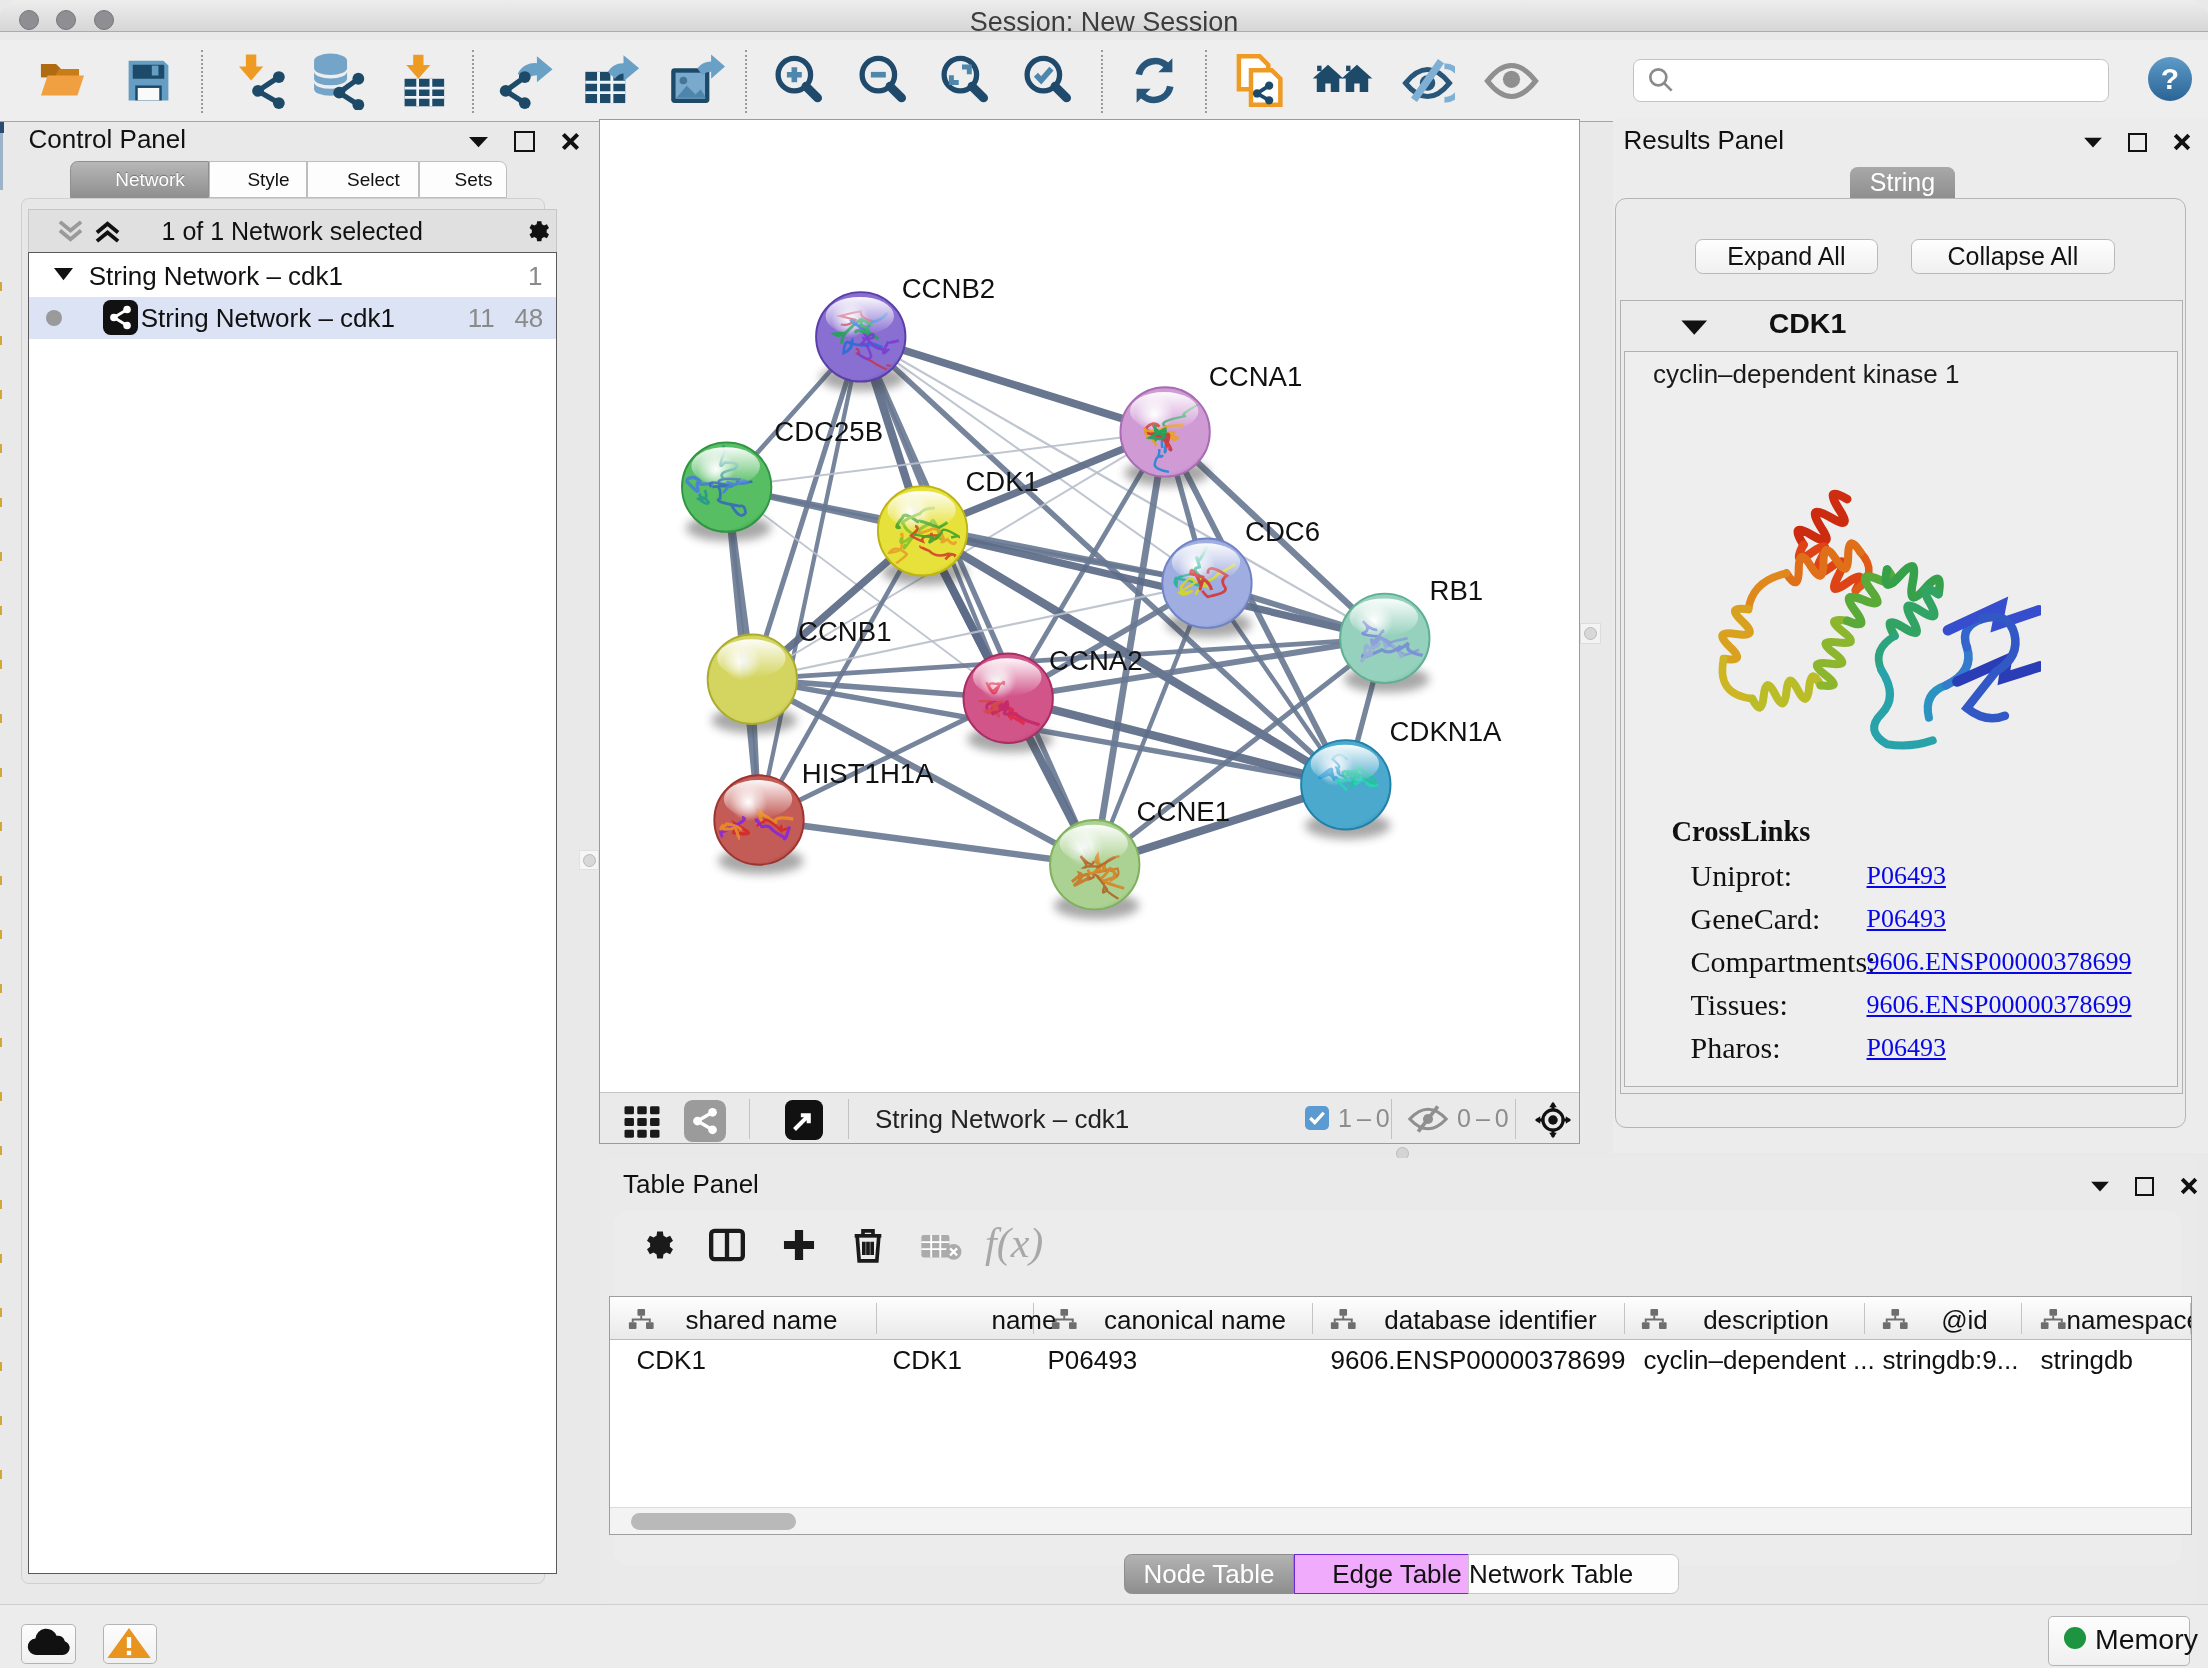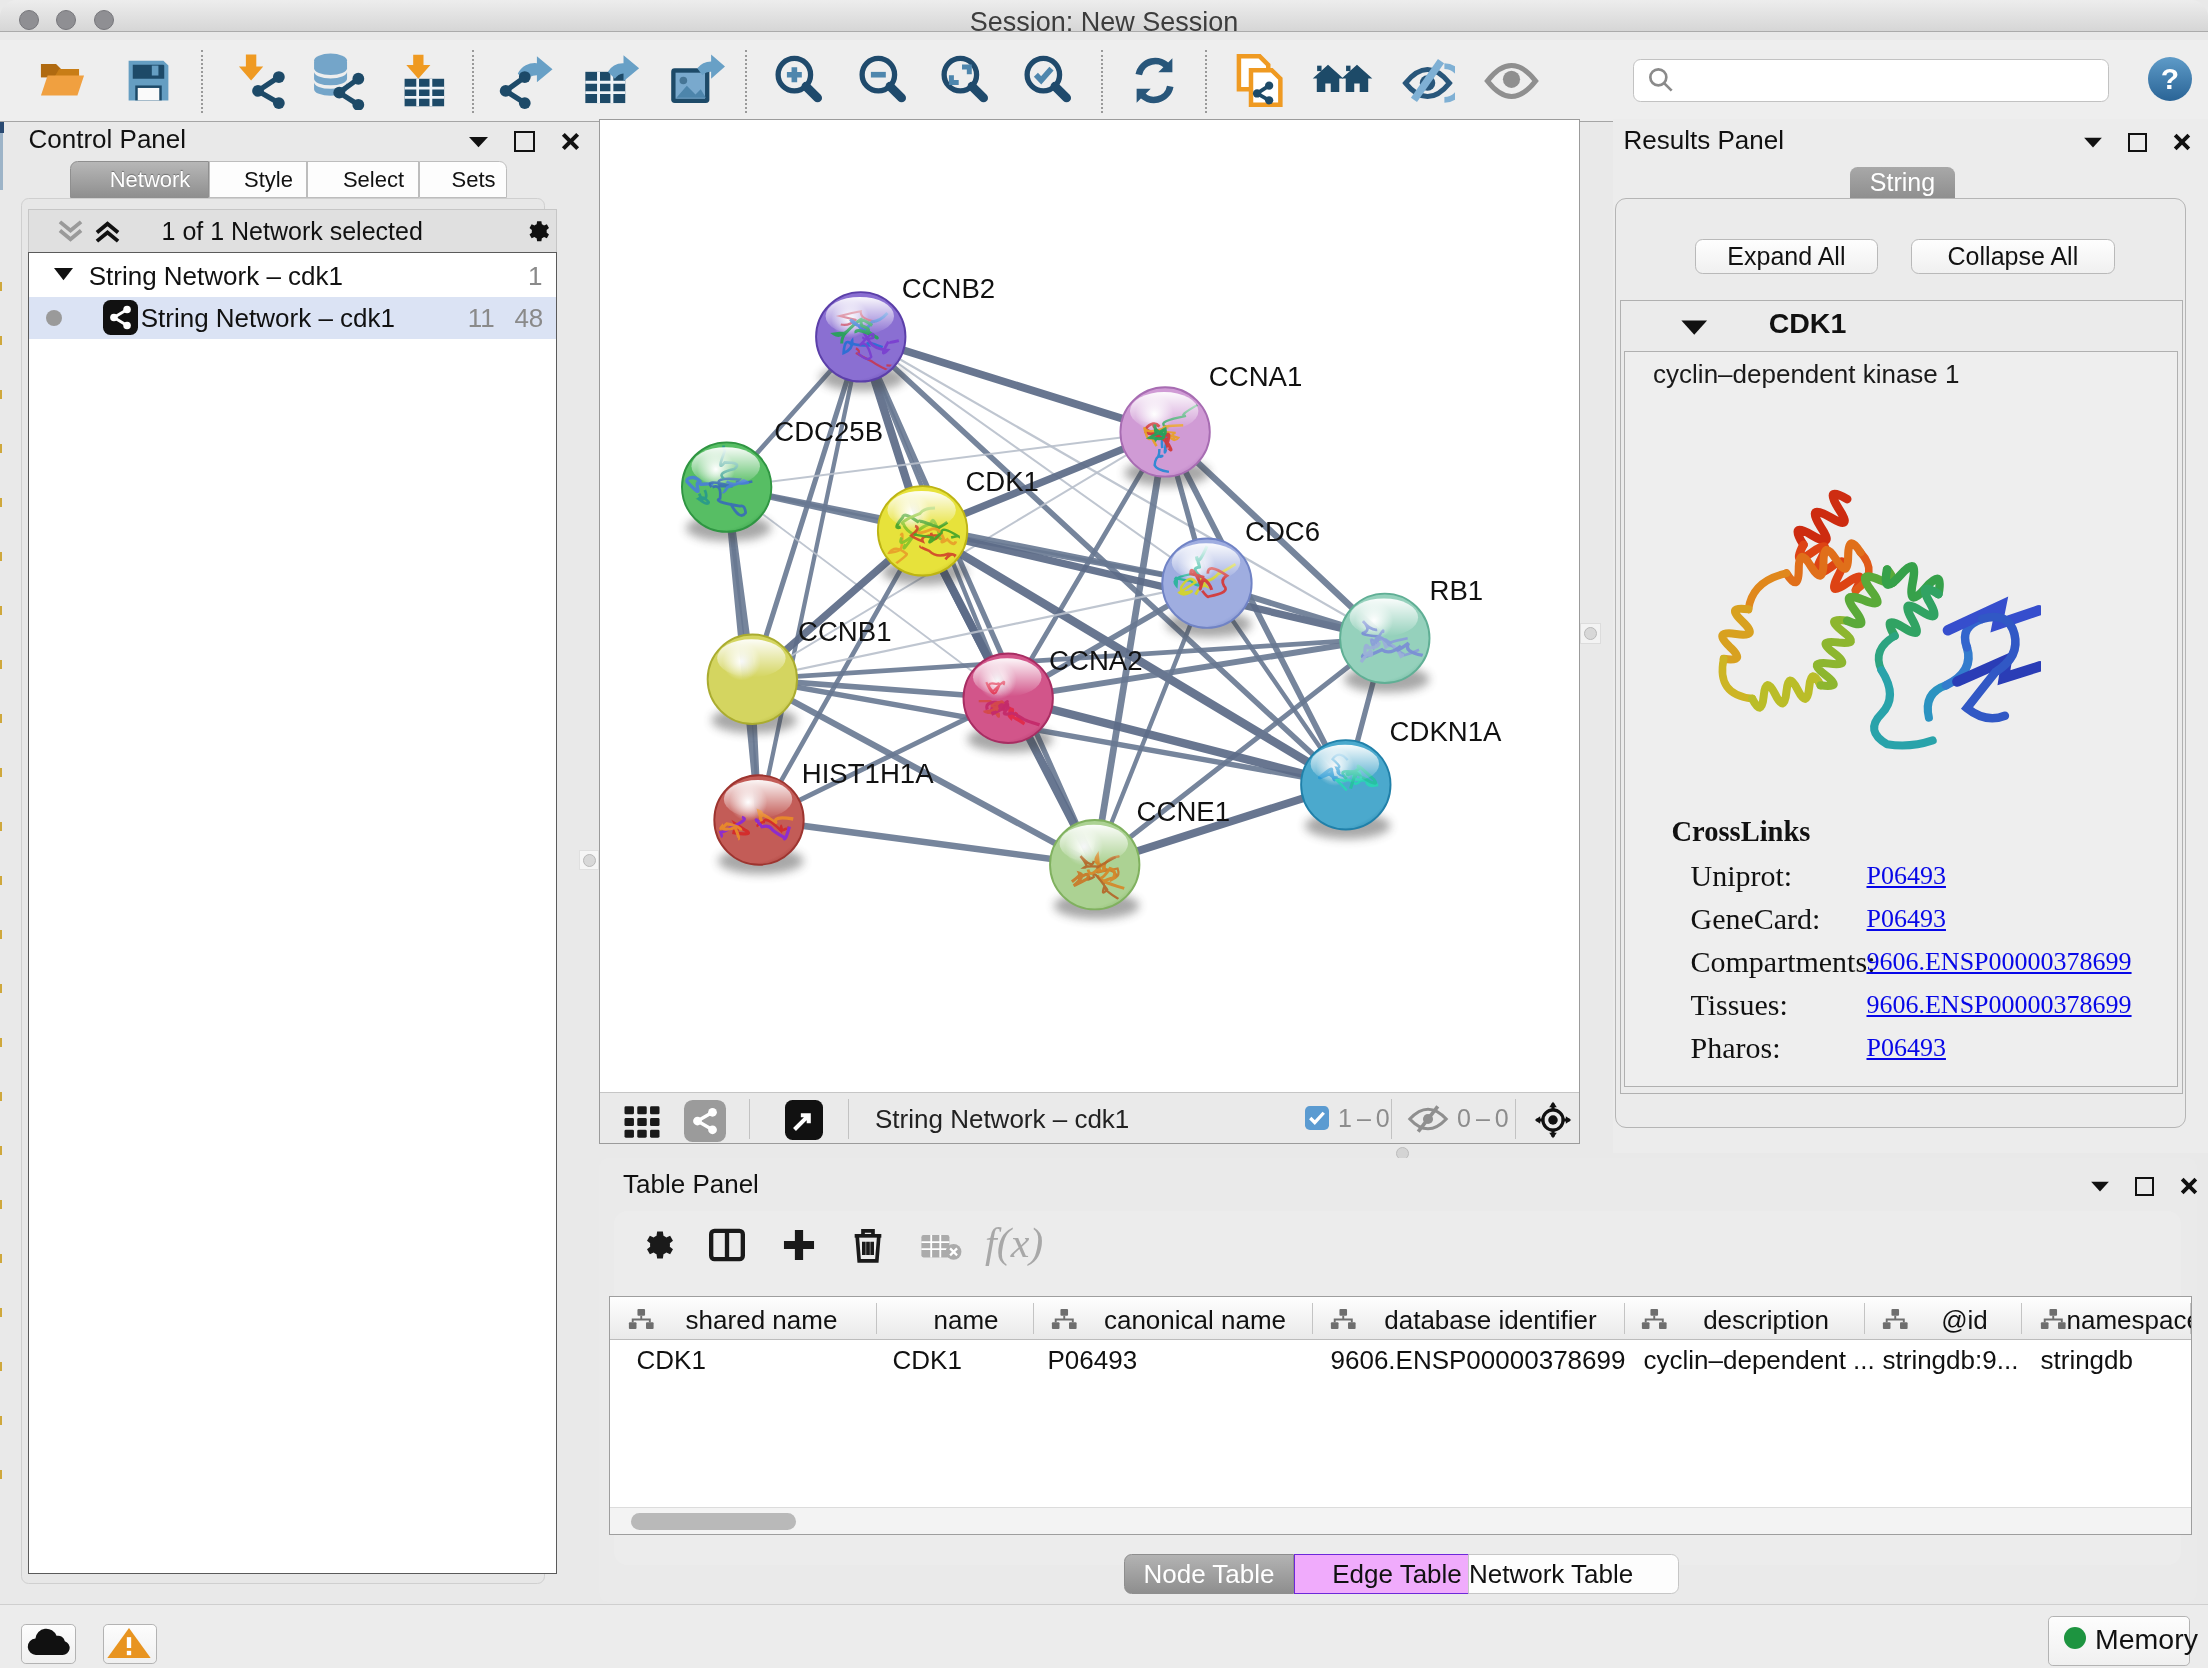--- a/index.html
+++ b/index.html
@@ -14,21 +14,21 @@
   #title { width:100%; text-align:center; top:6.7px; font-size:27px; color:#3d3d3d; font-weight:500; }
   
   #toolbar { left:0; top:40px; width:2208px; height:82px; background:#eeeeee; border-bottom:1.9px solid #a5a5a5; }
   .sep { top:9.5px; height:63px; width:0; border-left:2.9px dotted #999; }
   #searchbox { left:1633px; top:19px; width:476px; height:43px; background:#fff; border:1.9px solid #c2c2c2; border-radius:7.6px; }
   
   .ptitle { font-size:26px; color:#111; }
   .winbtns { display:flex; align-items:center; gap:25px; }
   
   #cp-tabs { left:70px; top:161px; display:flex; }
-  .tab { height:37px; font-size:22px; display:flex; align-items:center; justify-content:center; border:1px solid #bdbdbd; background:#fdfdfd; color:#111;padding-left:21px; }
+  .tab { height:37px; font-size:19px; display:flex; align-items:center; justify-content:center; border:1px solid #bdbdbd; background:#fdfdfd; color:#111;padding-left:21px; }
   .tab.sel { background:linear-gradient(#b7b7b7,#8f8f8f); color:#fff; border-color:#8f8f8f; text-shadow:0 -1px 1px #6e6e6e; }
   #cp-body { left:21px; top:198px; width:524px; height:1386px; background:#e7e7e7; border:1px solid #cfcfcf; border-radius:7.6px; }
   #cp-hdr { left:5.7px; top:9.5px; width:529px; height:44px; background:#e0e0e0; border:1px solid #c6c6c6; }
   #cp-list { left:5.7px; top:53px; width:529px; height:1322px; background:#fff; border:1.9px solid #5a5a5a; }
   
   #netpanel { left:599px; top:119px; width:981px; height:1025px; background:#fff; border:1px solid #9b9b9b; }
   #netbar { left:0px; bottom:0px; width:979px; height:51px; background:#eaeaea; border-top:1px solid #c6c6c6; }
   
   #rp { left:1613px; top:119px; width:595px; height:1034px; background:#ececec; }
   
@@ -750,21 +750,21 @@
         <div class="hsep abs" style="left:1580px"></div>
         <svg class="treeic abs" style="left:17px" width="28.5" height="25" viewBox="0 0 30 26">
           <g fill="#6e6e6e">
             <rect x="11" y="2" width="8" height="7" rx="1"></rect>
             <rect x="2" y="16" width="8" height="7" rx="1"></rect>
             <rect x="20" y="16" width="8" height="7" rx="1"></rect>
             <path d="M15 9 v4 M6 16 v-3 h18 v3 M15 9 v4" stroke="#6e6e6e" stroke-width="2" fill="none"></path>
           </g>
         </svg>
         <div class="hcell abs" style="left:38px;width:228px;">shared name</div>
-        <div class="hcell abs" style="left:266px;width:181px;">name</div>
+        <div class="hcell abs" style="left:266px;width:181px;text-align:right;">name</div>
         <svg class="treeic abs" style="left:440px" width="28.5" height="25" viewBox="0 0 30 26">
           <g fill="#6e6e6e">
             <rect x="11" y="2" width="8" height="7" rx="1"></rect>
             <rect x="2" y="16" width="8" height="7" rx="1"></rect>
             <rect x="20" y="16" width="8" height="7" rx="1"></rect>
             <path d="M15 9 v4 M6 16 v-3 h18 v3" stroke="#6e6e6e" stroke-width="2" fill="none"></path>
           </g>
         </svg>
         <div class="hcell abs" style="left:469px;width:233px;">canonical name</div>
         <svg class="treeic abs" style="left:719px" width="28.5" height="25" viewBox="0 0 30 26">

